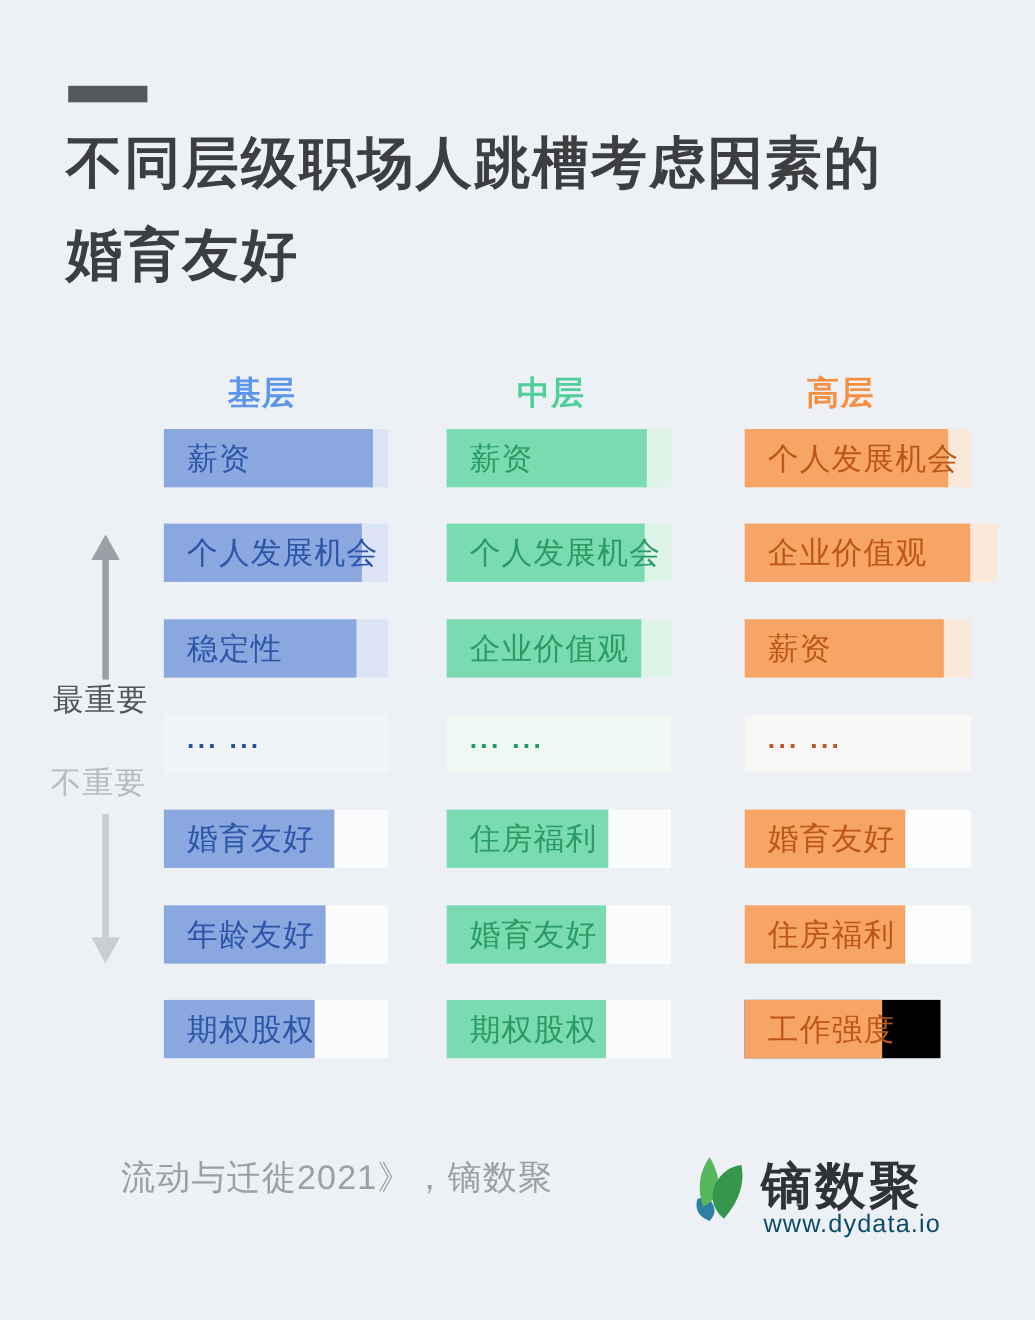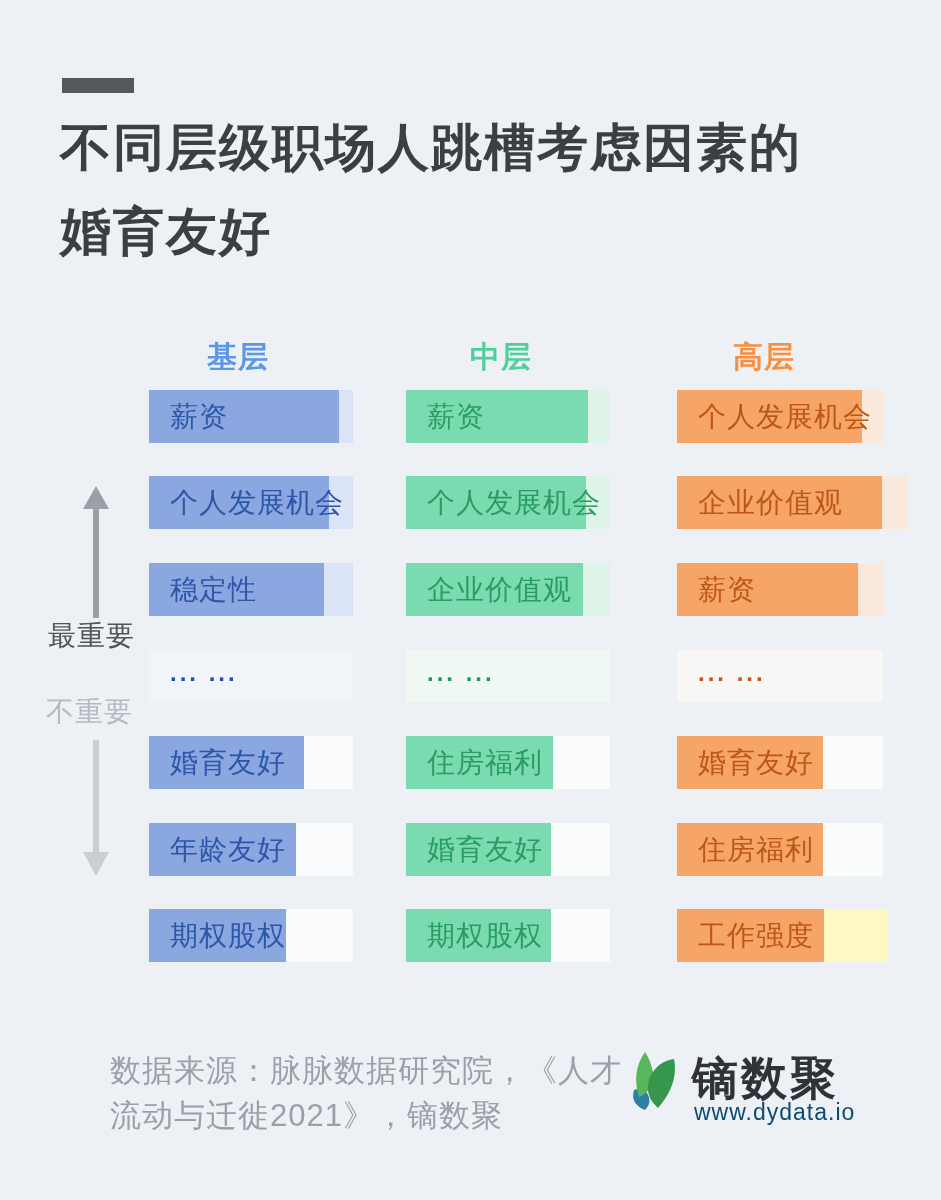--- a/index.html
+++ b/index.html
@@ -172,27 +172,26 @@
     <div class="bar-label dots" style="color: rgb(194, 81, 26);">... ...</div>
   </div>
   <div class="bar-row" style="left: 677px; top: 736px; width: 206px; background: rgb(251, 252, 252);">
     <div class="bar-fill" style="width: 71%; background: rgb(246, 165, 103);"></div>
     <div class="bar-label" style="color: rgb(188, 87, 22);">婚育友好</div>
   </div>
   <div class="bar-row" style="left: 677px; top: 823px; width: 206px; background: rgb(251, 252, 252);">
     <div class="bar-fill" style="width: 71%; background: rgb(246, 165, 103);"></div>
     <div class="bar-label" style="color: rgb(188, 87, 22);">住房福利</div>
   </div>
-  <div class="bar-row" style="left: 677px; top: 909px; width: 210px; background: #fef9c3;">
+  <div class="bar-row" style="left: 677px; top: 909px; width: 178px; background: #000000;">
     <div class="bar-fill" style="width: 70%; background: rgb(246, 165, 103);"></div>
     <div class="bar-label" style="color: rgb(188, 87, 22);">工作强度</div>
   </div>
 
   <div class="source">
-    <div>数据来源：脉脉数据研究院，《人才</div>
     <div>流动与迁徙2021》，镝数聚</div>
   </div>
 
   <div class="logo">
     <svg class="logo-mark" width="50" height="62" viewBox="0 0 50 62">
       <path d="M6 40 Q2 54 17 60 Q25 52 19 43 Q13 37 6 40 Z" fill="#2d7fa3"></path>
       <path d="M17 2 Q3 22 11 47 Q27 40 25 22 Q22 9 17 2 Z" fill="#58b65d"></path>
       <path d="M46 9 Q51 34 30 58 Q15 45 22 27 Q30 11 46 9 Z" fill="#35964c"></path>
     </svg>
     <div class="logo-text">镝数聚</div>

